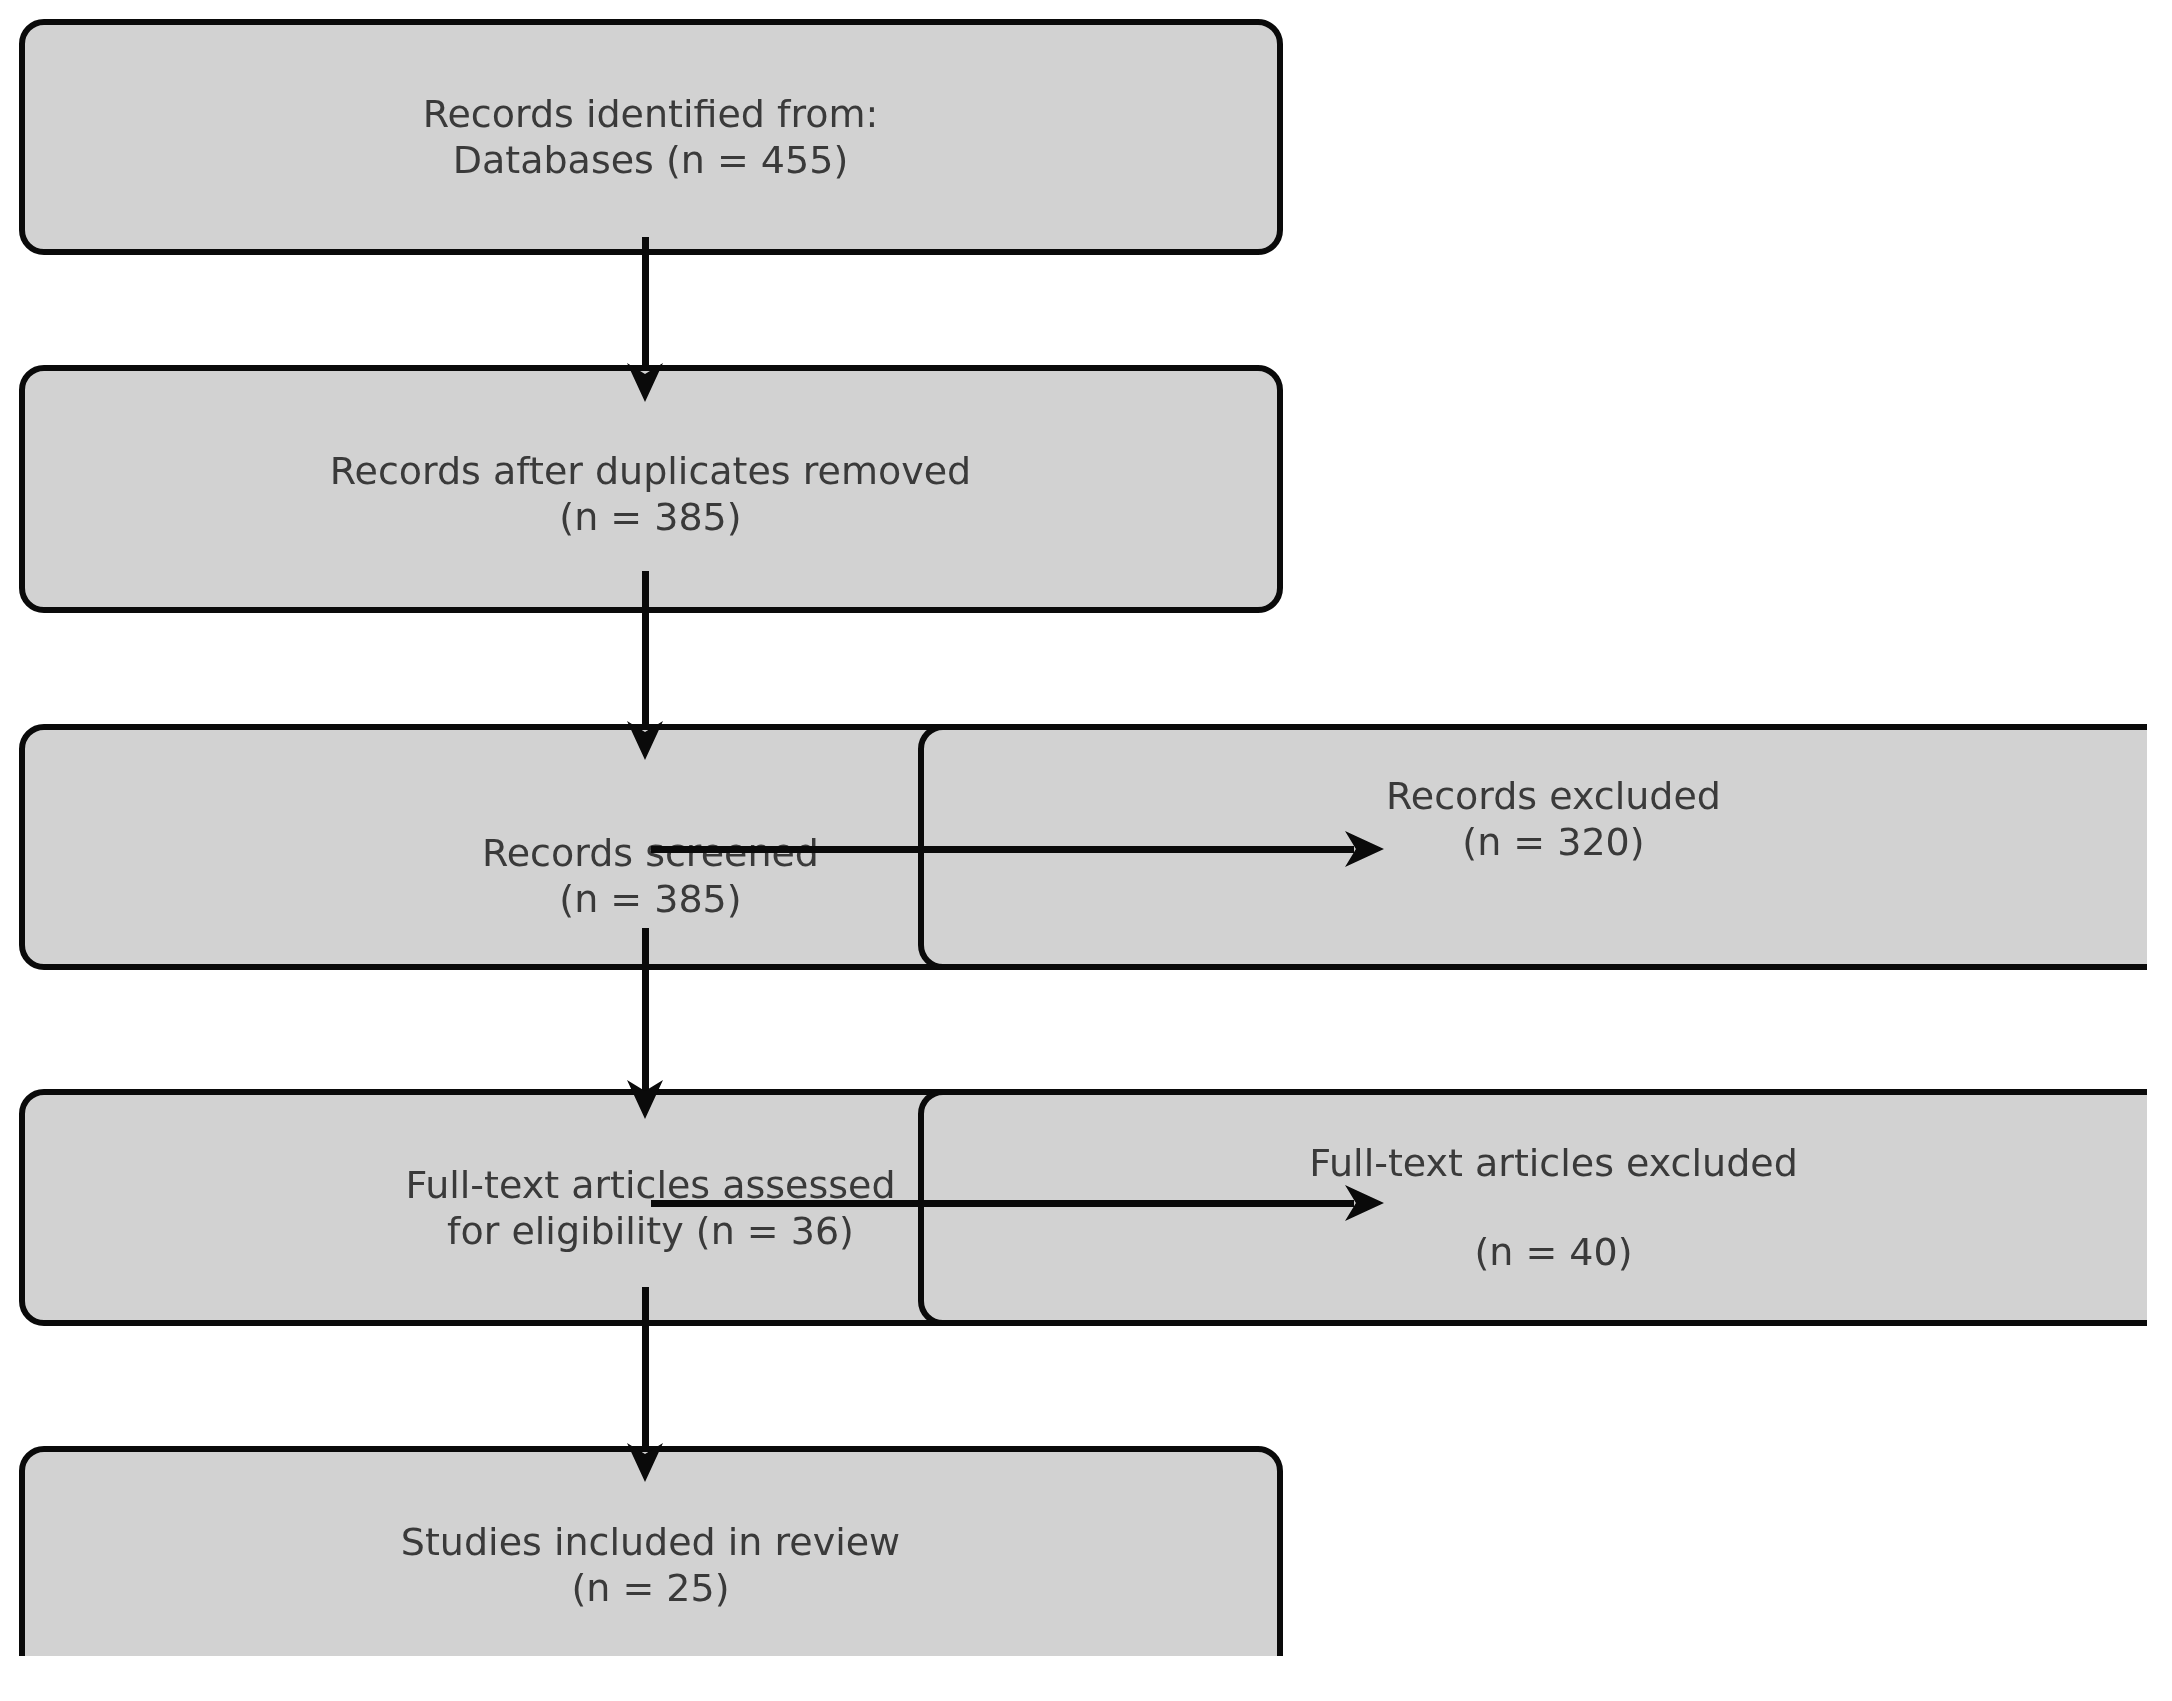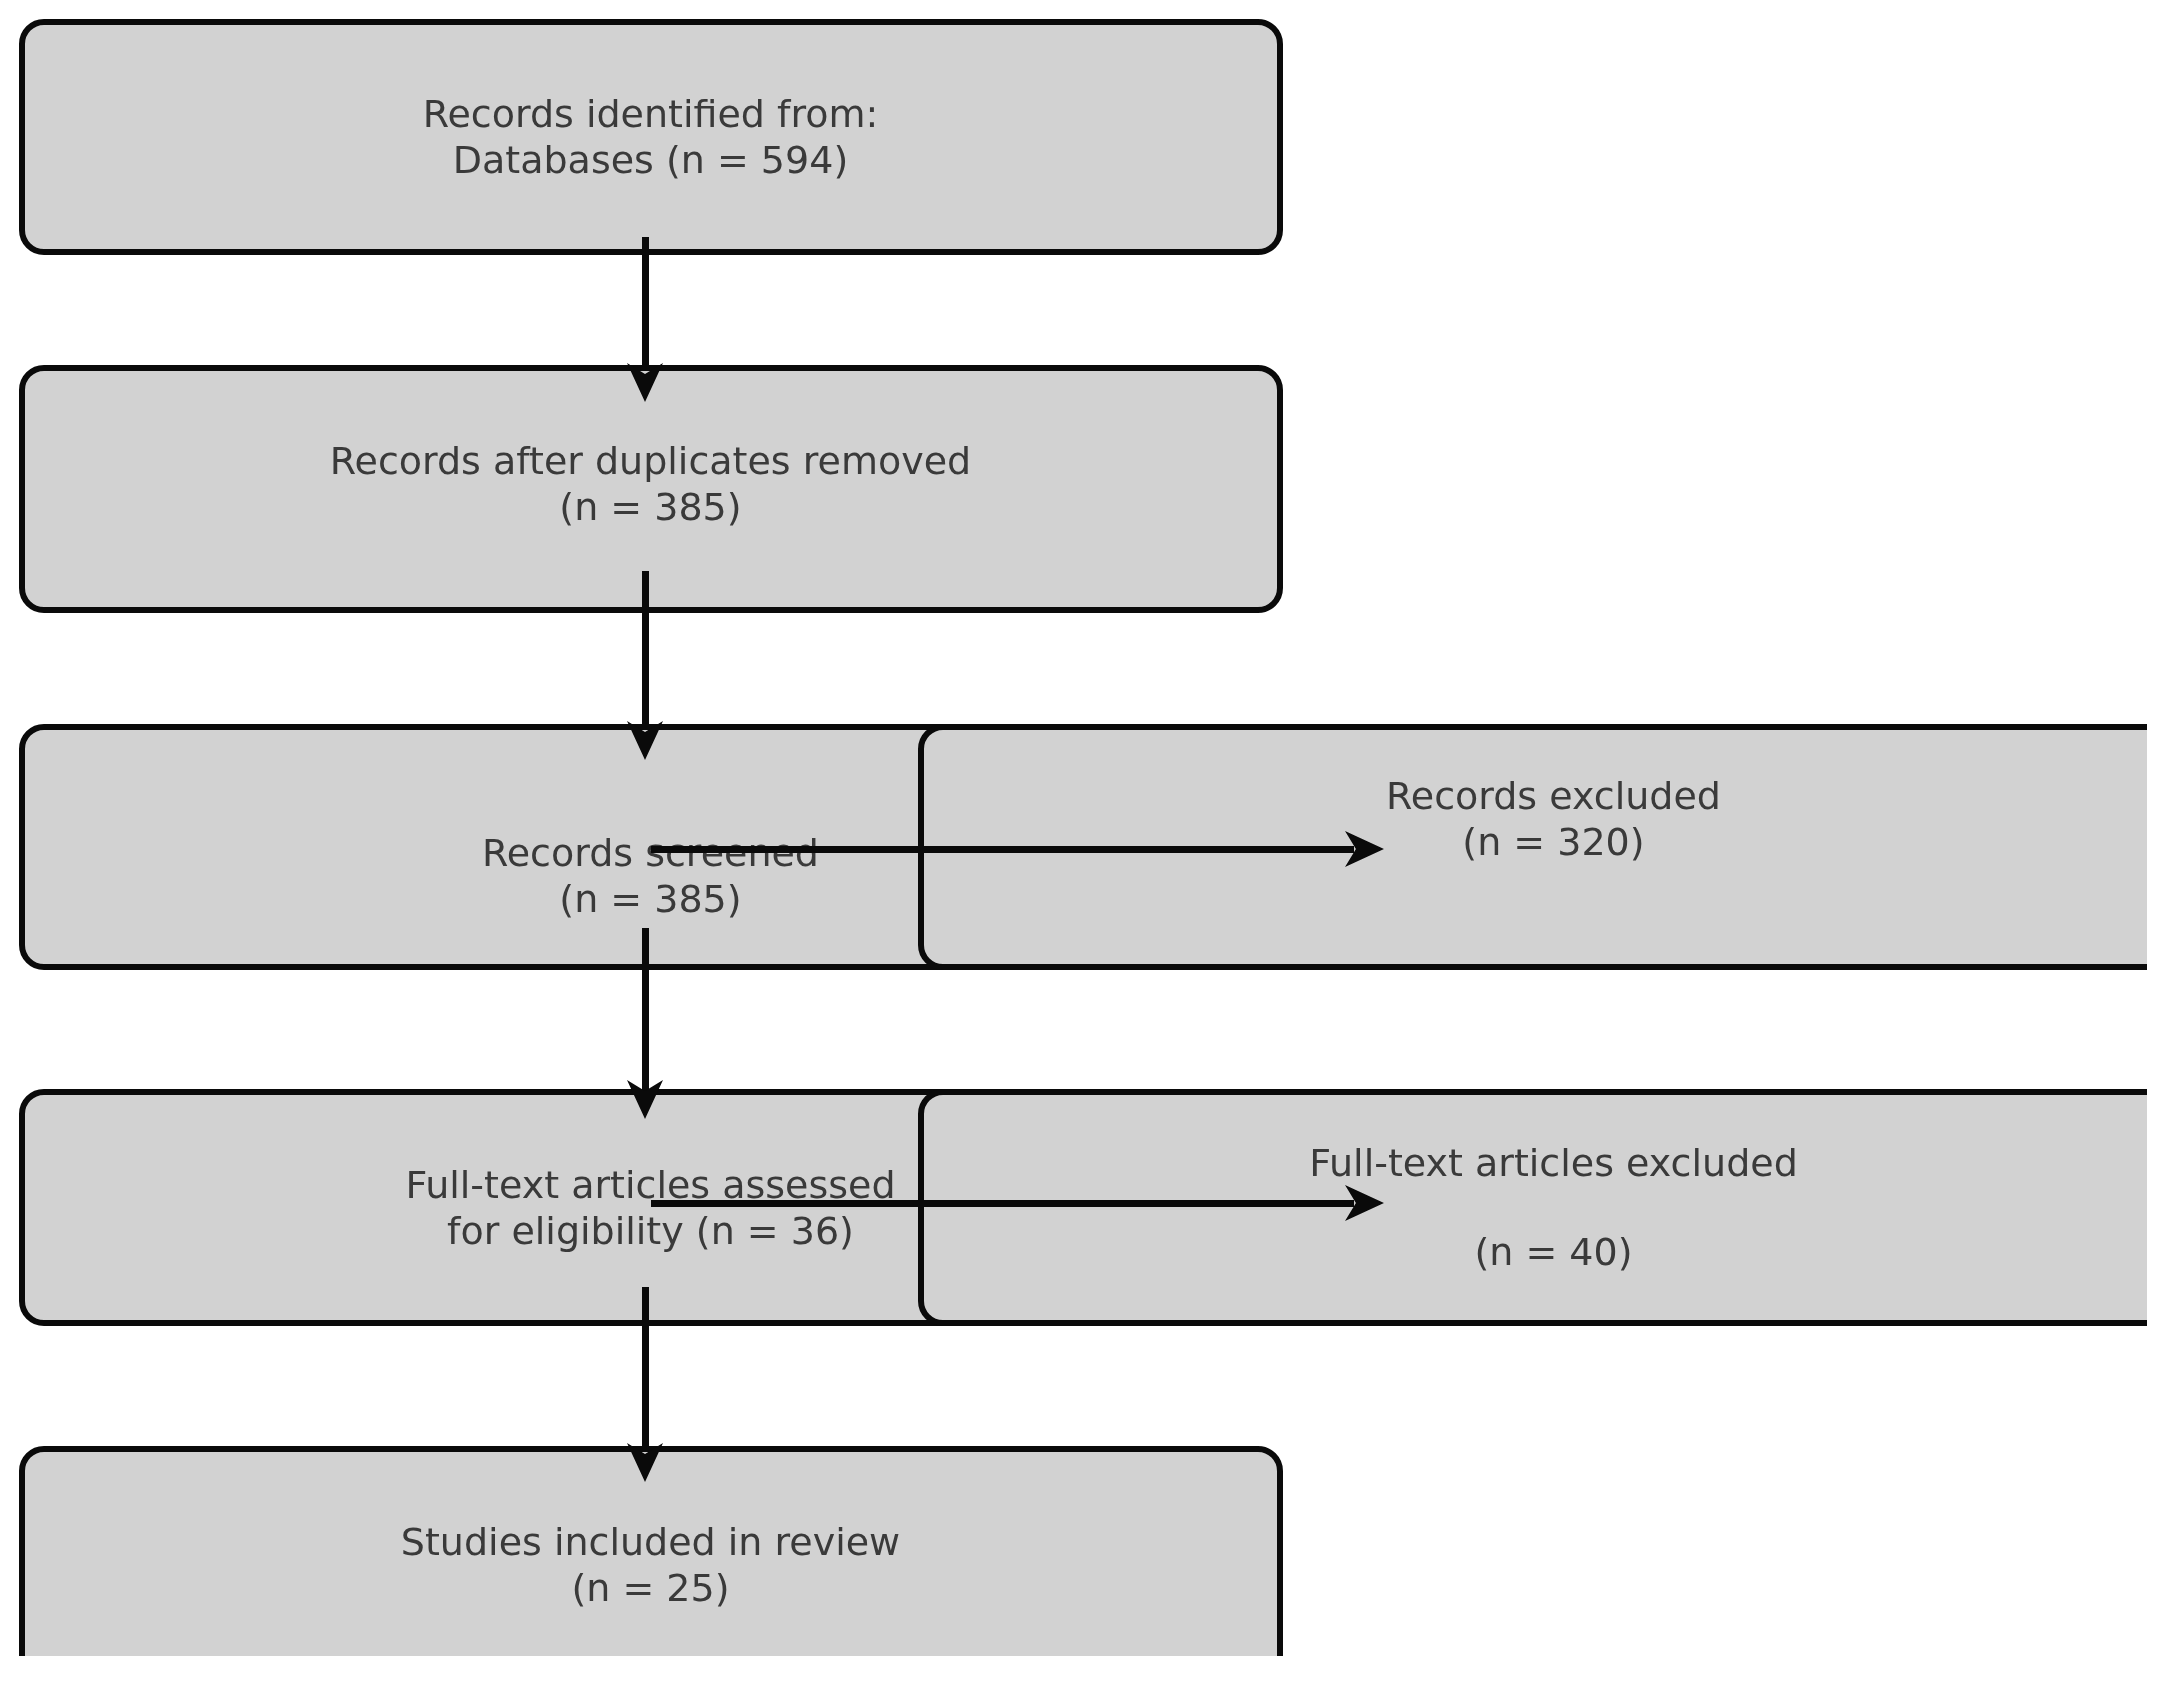--- a/index.html
+++ b/index.html
@@ -80,24 +80,24 @@
     <div class="box" style="left:18.5px; top:724px; width:960px; height:246px;"></div>
     <div class="box" style="left:918px; top:724px; width:1277px; height:246px;"></div>
 
     <div class="box" style="left:18.5px; top:1089px; width:960px; height:237px;"></div>
     <div class="box" style="left:918px; top:1089px; width:1277px; height:237px;"></div>
 
     <div class="box" style="left:18.5px; top:1446px; width:1264px; height:237px;"></div>
 
     <div class="label" style="left:18.5px; top:18.5px; width:1264px; height:236px;">
       <div>Records identified from:</div>
-      <div>Databases (n = 594)</div>
+      <div>Databases (n = 455)</div>
     </div>
 
-    <div class="label" style="left:18.5px; top:360px; width:1264px; height:248px;align-items:center;">
+    <div class="label" style="left:18.5px; top:370px; width:1264px; height:248px;align-items:center;">
       <div>Records after duplicates removed</div>
       <div>(n = 385)</div>
     </div>
 
     <div class="label" style="left:18.5px; top:753px; width:1264px; height:246px;">
       <div>Records screened</div>
       <div>(n = 385)</div>
     </div>
 
     <div class="label" style="left:938px; top:696px; width:1231px; height:246px;">

